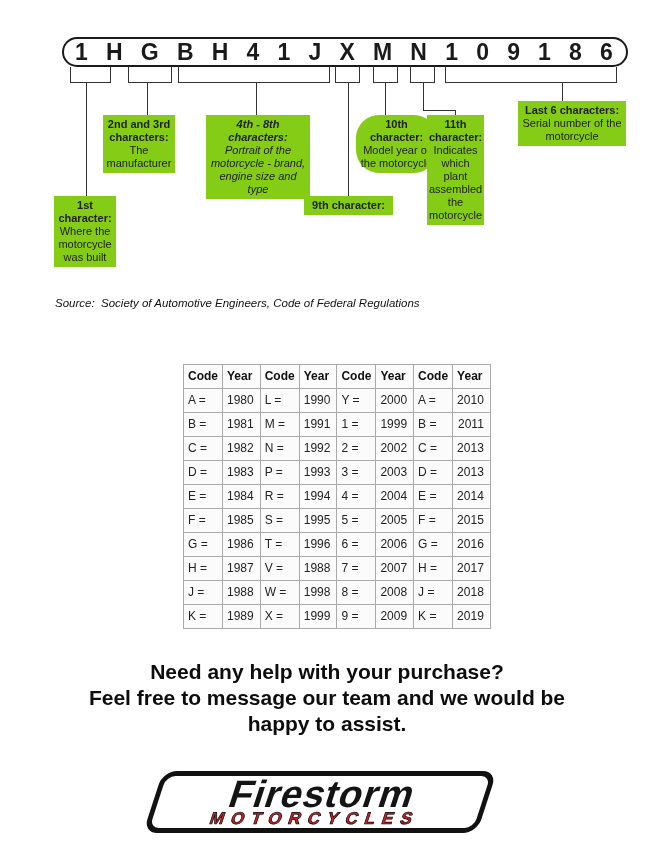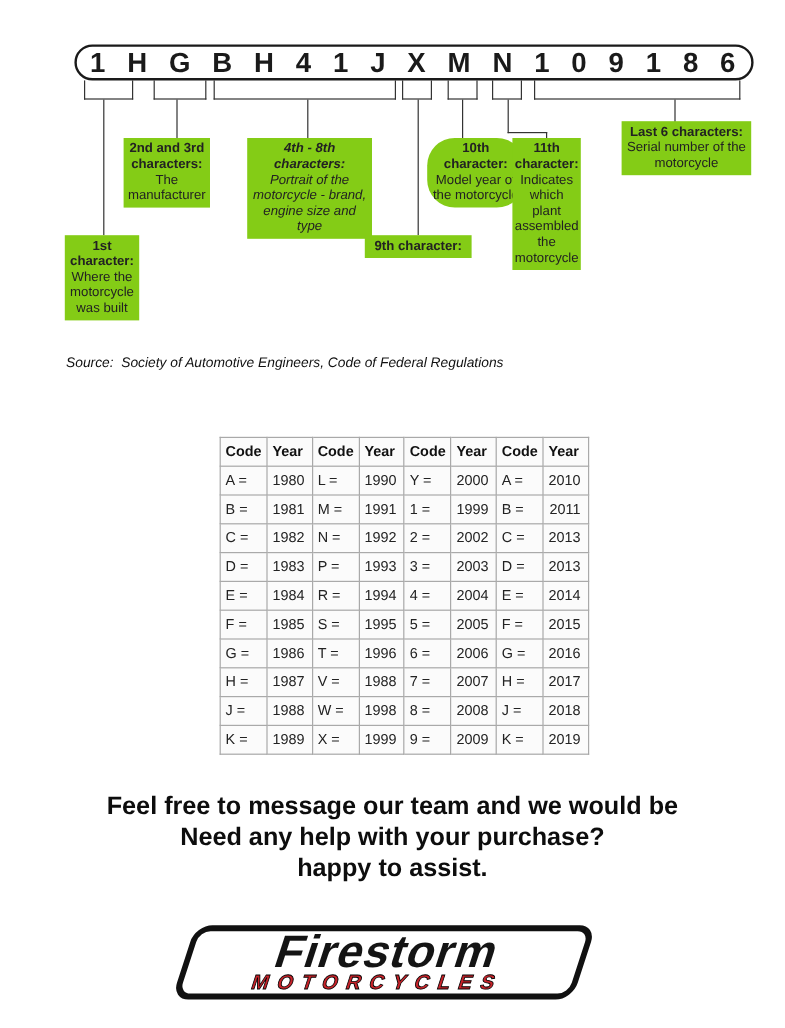--- a/index.html
+++ b/index.html
@@ -231,22 +231,22 @@
           <td class="year">1999</td>
           <td class="code">9 =</td>
           <td class="year">2009</td>
           <td class="code">K =</td>
           <td class="year">2019</td>
         </tr>
       </tbody>
   </table>
 
   <div class="help">
+    <div>Need any help with your purchase?</div>
     <div>Feel free to message our team and we would be</div>
-    <div>Need any help with your purchase?</div>
     <div>happy to assist.</div>
   </div>
 
   <div class="logo">
     <div class="logo-name">Firestorm</div>
     <div class="logo-sub">MOTORCYCLES</div>
   </div>
 
 </div>
 

